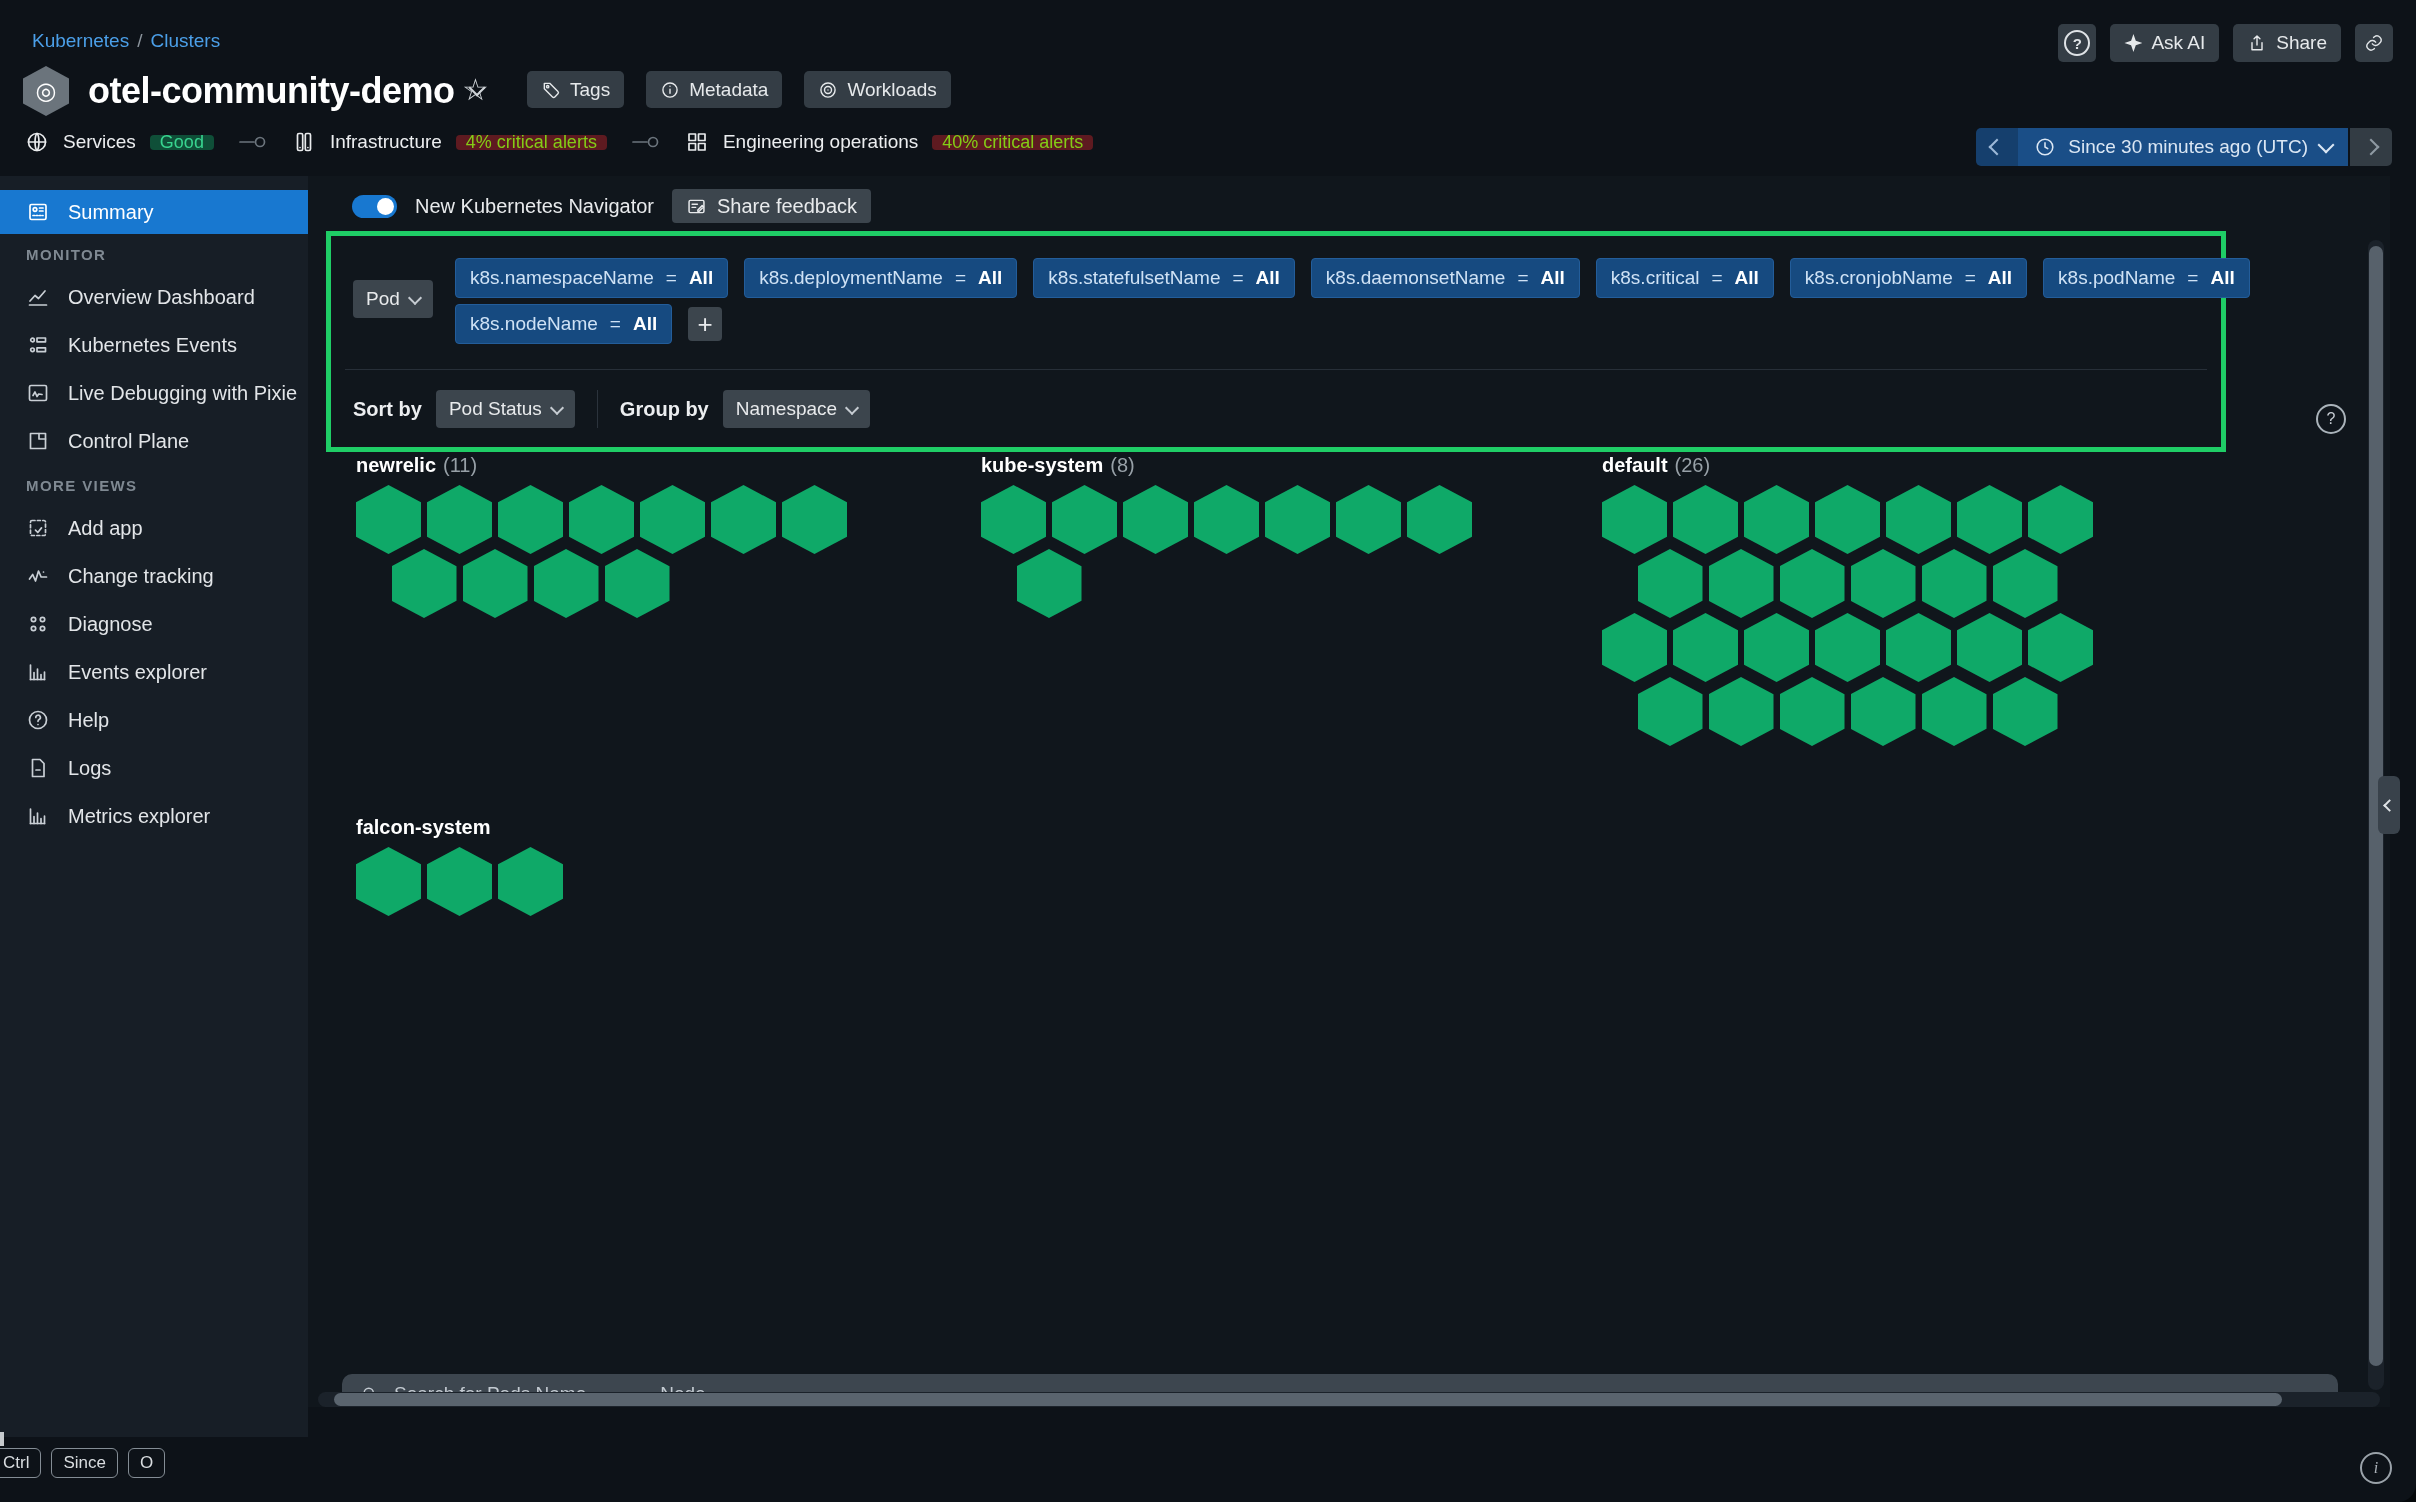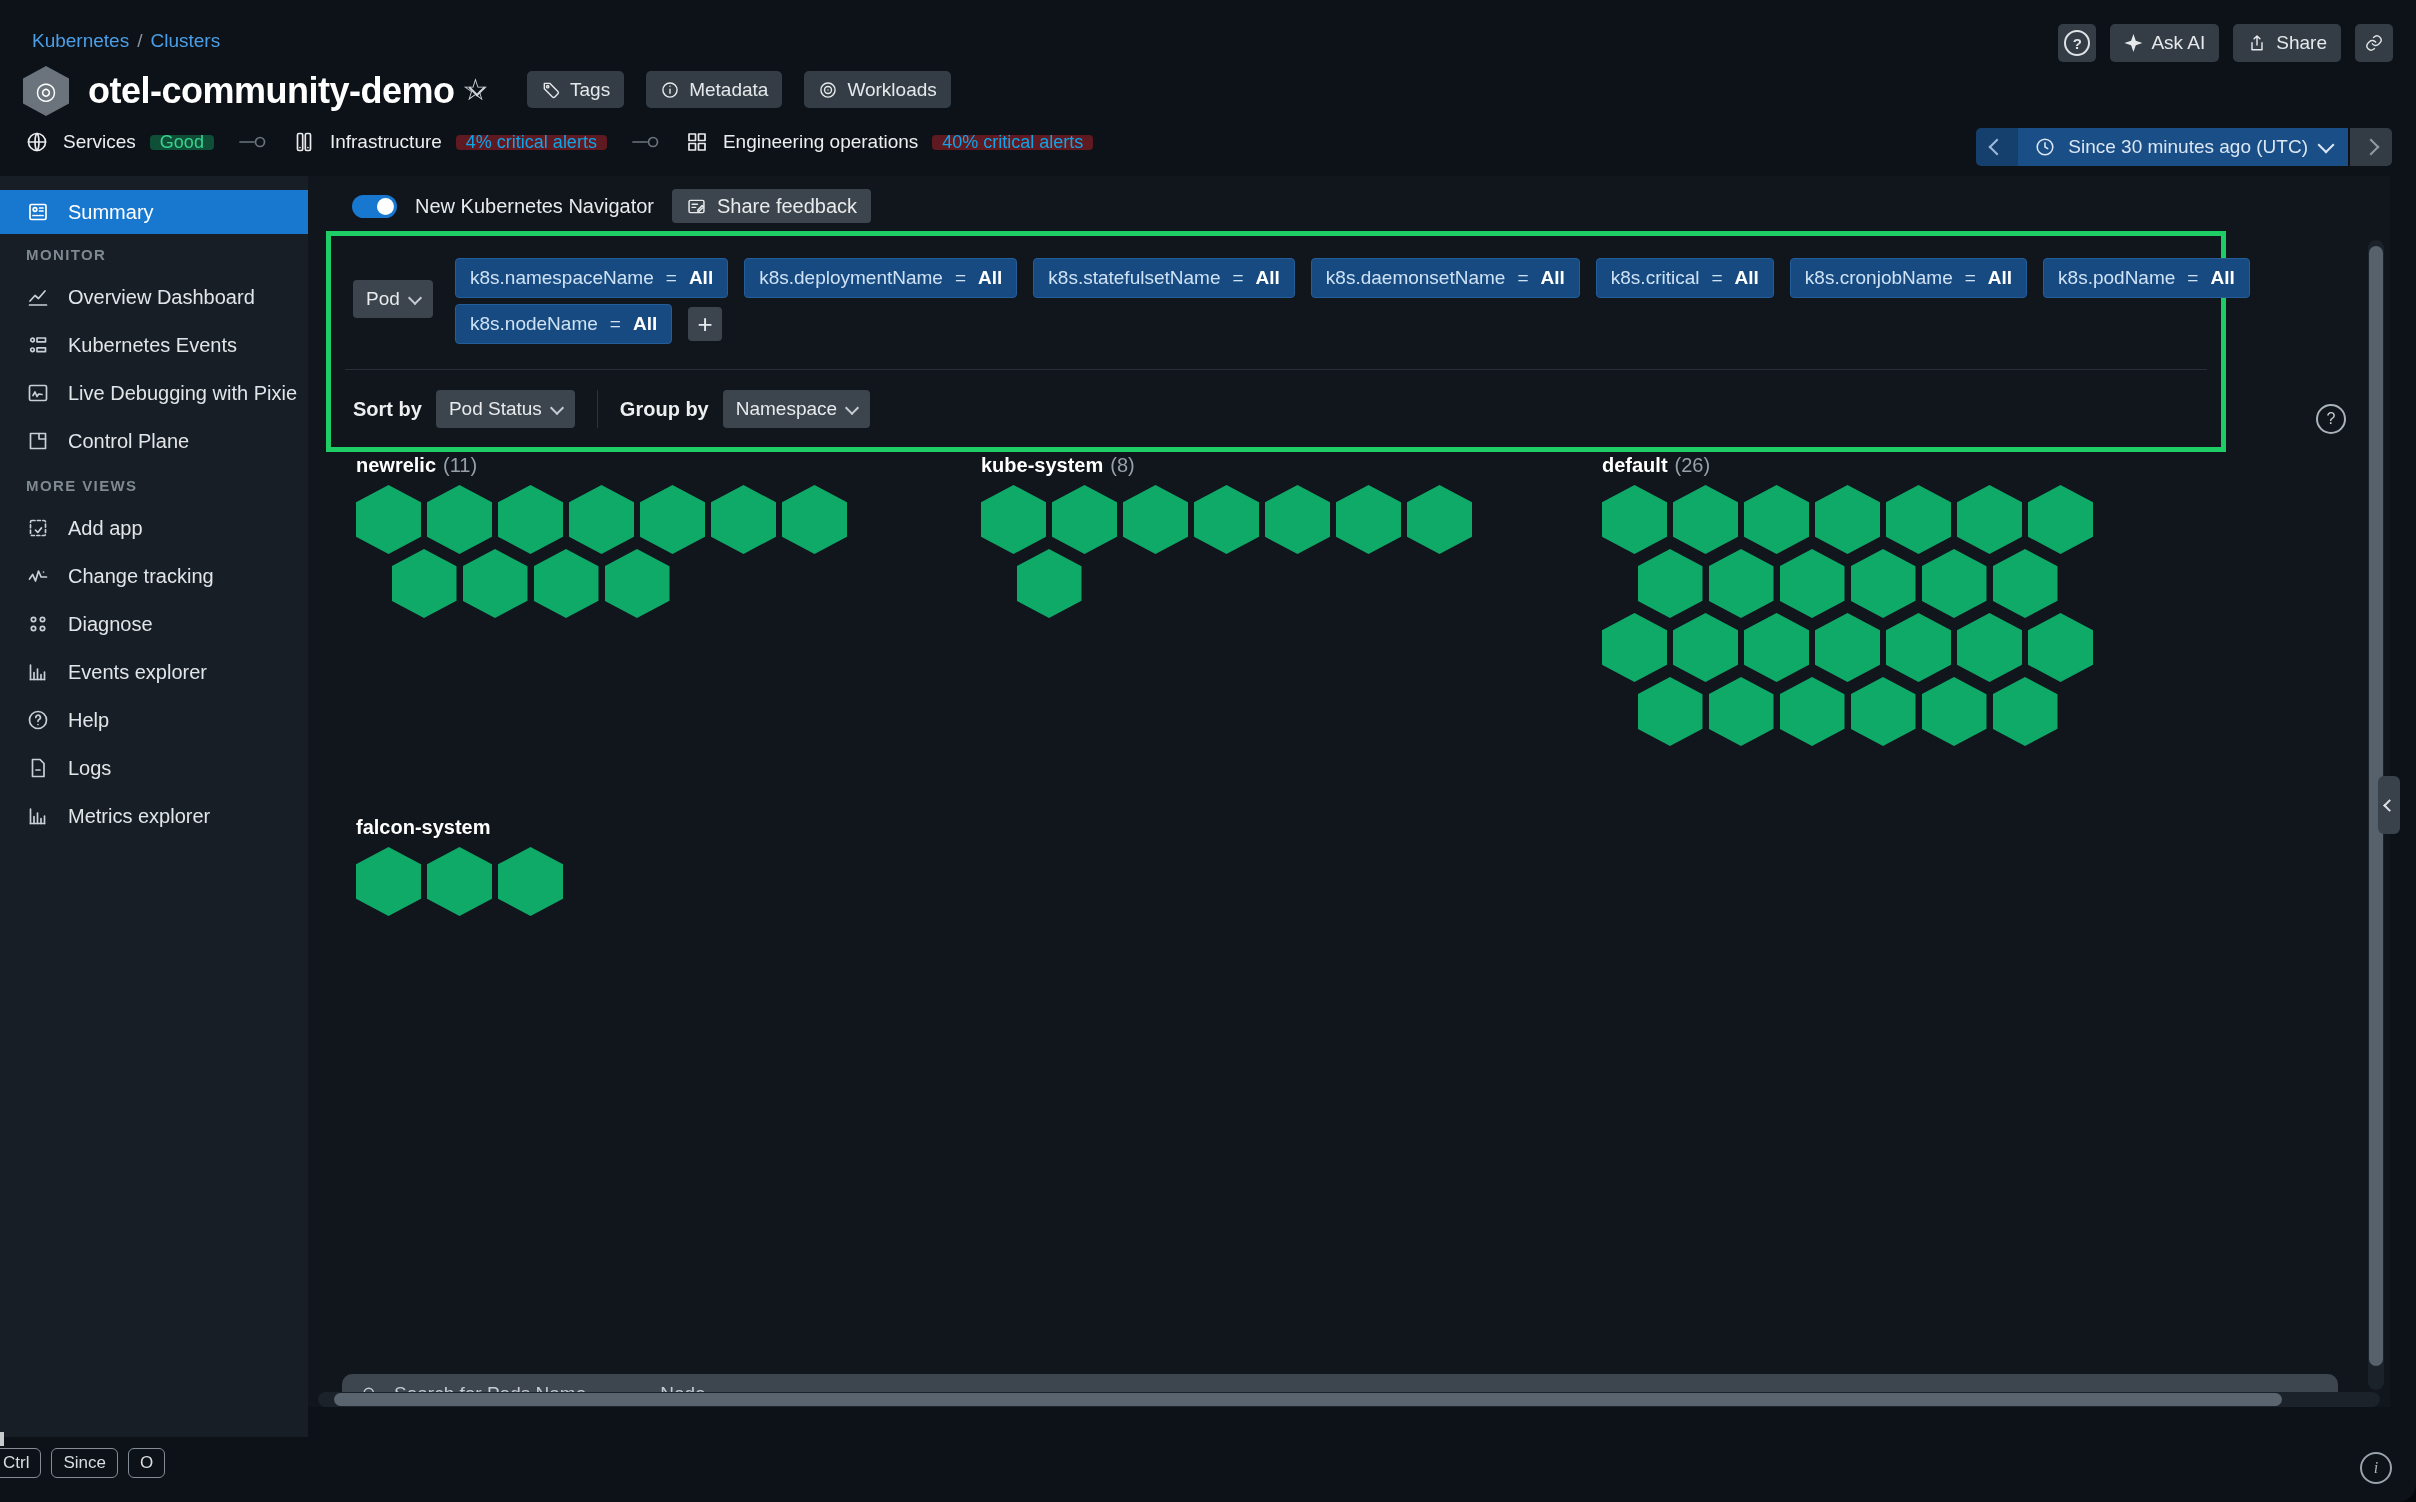--- a/index.html
+++ b/index.html
@@ -31,21 +31,21 @@
         width:22px;height:22px;font-size:15px;font-weight:bold;}
   .qbtn{width:38px;height:38px;display:flex;align-items:center;justify-content:center;background:#343d45;border-radius:5px;color:#dfe3e6;cursor:pointer;}
   .sparkle{display:inline-block;width:18px;height:18px;background:currentColor;
            clip-path:polygon(50% 0,63% 37%,100% 50%,63% 63%,50% 100%,37% 63%,0 50%,37% 37%);}
 
   
   .health{position:absolute;left:25px;top:130px;display:flex;align-items:center;gap:14px;font-size:19px;}
   .health .lbl{color:#eceef0;}
   .badge{height:15px;display:inline-flex;align-items:center;padding:0 10px;border-radius:4px;font-size:18px;}
   .badge.good{background:#0f4f38;color:#38d48f;}
-  .badge.crit{background:#5e1a20;color:#0ea5e9;}
+  .badge.crit{background:#5e1a20;color:#84cc16;}
   .conn{color:#6b747c;margin:0 10px;}
 
   
   .timepicker{position:absolute;right:24px;top:128px;height:38px;display:flex;border-radius:5px;overflow:hidden;font-size:19px;}
   .tp-left{width:42px;background:#153f6d;display:flex;align-items:center;justify-content:center;color:#9db9d8;cursor:pointer;}
   .tp-mid{background:#1a4e87;display:flex;align-items:center;gap:12px;padding:0 16px;color:#dbe7f4;cursor:pointer;}
   .tp-right{width:42px;background:#333c44;display:flex;align-items:center;justify-content:center;color:#8f9aa3;margin-left:2px;cursor:pointer;}
 
   
   .sidebar{position:absolute;left:0;top:176px;width:308px;height:1261px;background:#171e26;}

